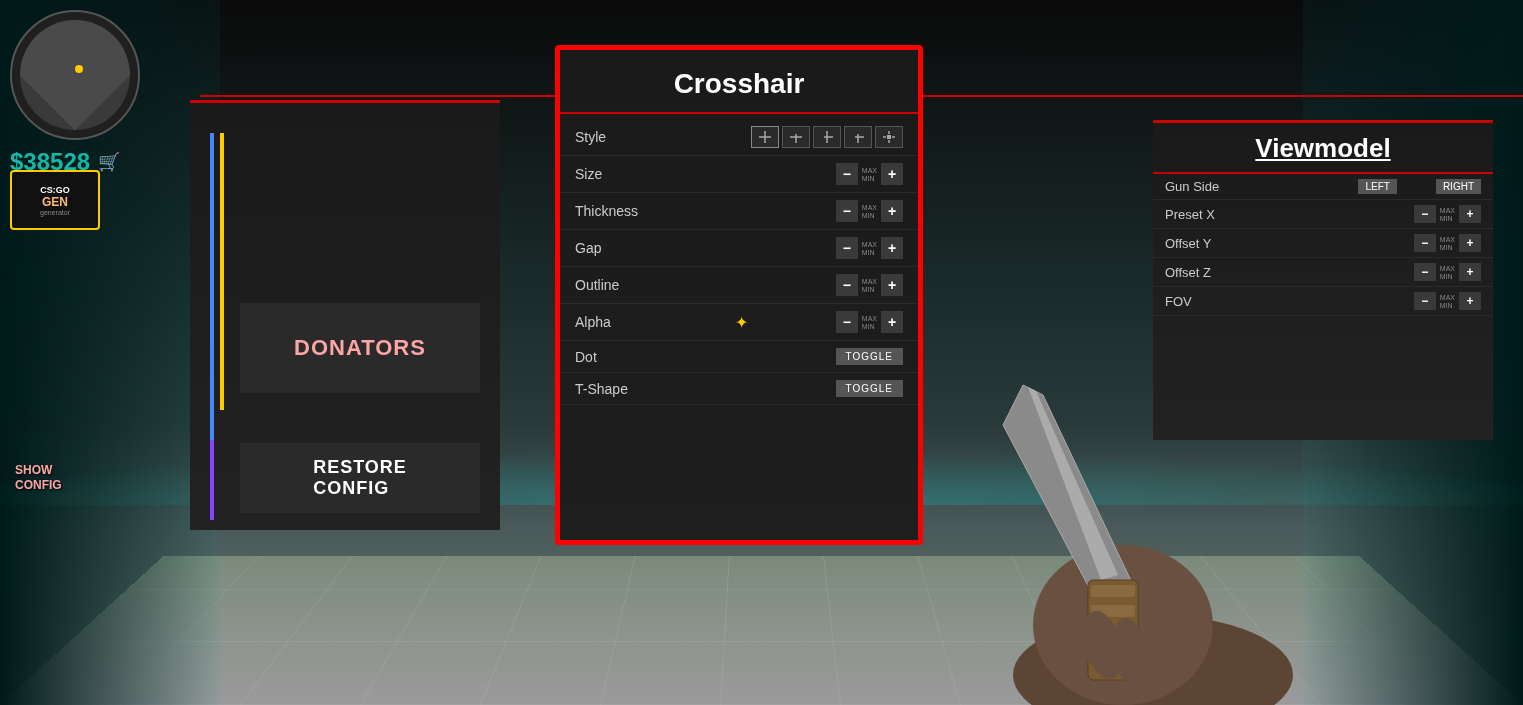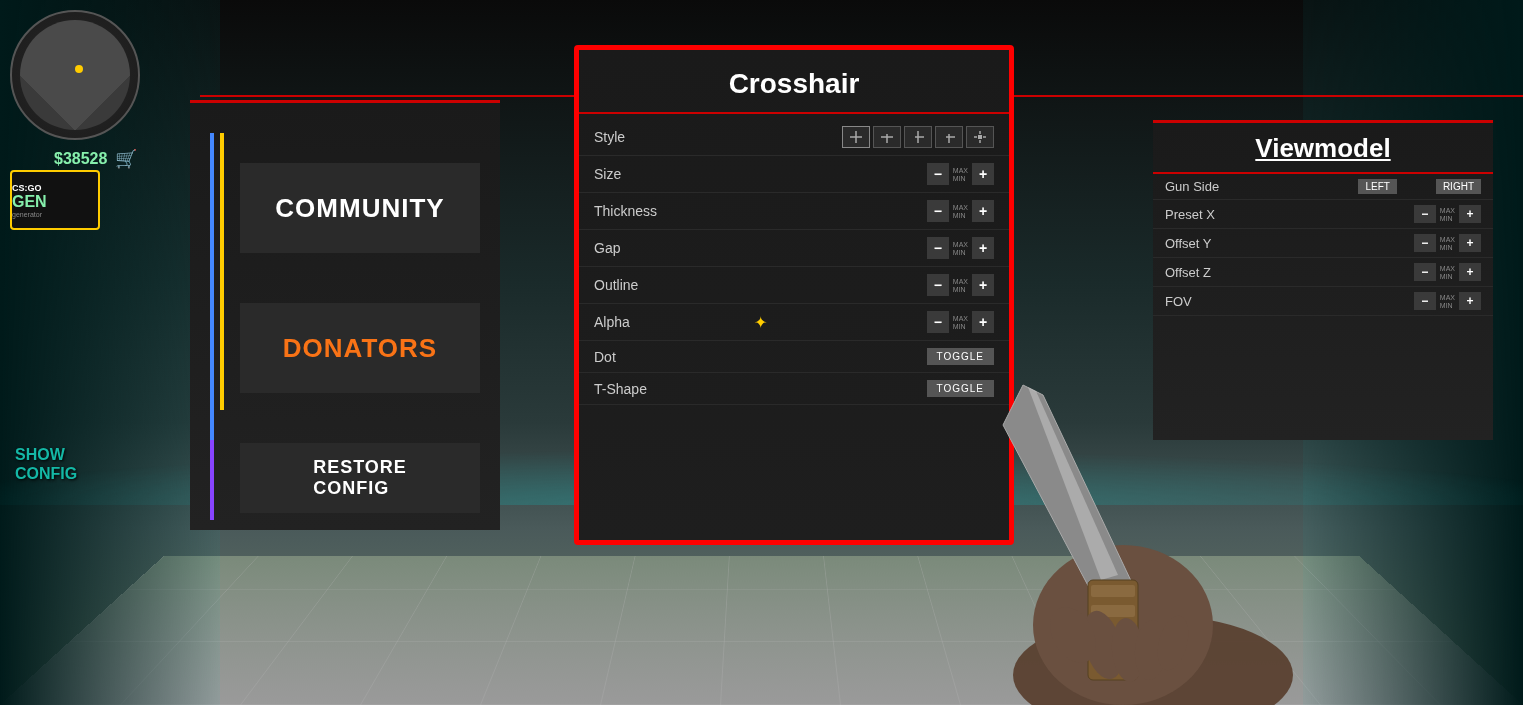--- a/index.html
+++ b/index.html
@@ -118,69 +118,68 @@
     
     .money-area {
       position: absolute;
       top: 148px;
       left: 10px;
       display: flex;
       align-items: center;
       gap: 8px;
     }
     .money-text {
-      color: #86efac;
-      font-size: 16px;
+      color: #14b8a6;
+      font-size: 24px;
       font-weight: bold;
       font-family: Arial, sans-serif;
-      margin-left: 44px;
     }
     .money-icon {
       color: #aaaaaa;
       font-size: 18px;
     }
 
     
     .csgo-badge {
       position: absolute;
       top: 170px;
       left: 10px;
       width: 90px;
       height: 60px;
       background: #111;
       border: 2px solid #ffcc00;
       border-radius: 4px;
       display: flex;
       flex-direction: column;
-      align-items: flex-start;
+      align-items: center;
       justify-content: center;
     }
     .csgo-text {
       color: #ffffff;
       font-size: 9px;
       font-weight: bold;
     }
     .gen-text {
-      color: #86efac;
-      font-size: 16px;
+      color: #fdba74;
+      font-size: 12px;
       font-weight: bold;
       font-family: 'Arial Black', Arial, sans-serif;
     }
     .gen-sub {
       color: #888;
       font-size: 7px;
     }
 
     
     .show-config {
       position: absolute;
-      bottom: 222px;
+      bottom: 213px;
       left: 15px;
-      color: #14b8a6;
-      font-size: 16px;
+      color: #fca5a5;
+      font-size: 12px;
       font-weight: 900;
       font-family: 'Arial Black', Arial, sans-serif;
       line-height: 1.2;
       text-shadow: 1px 1px 3px #000;
     }
 
     
     .left-panel {
       position: absolute;
       top: 100px;
@@ -217,22 +216,22 @@
       left: 50px;
       right: 20px;
       height: 90px;
       background: #2a2a2a;
       display: flex;
       align-items: center;
       justify-content: center;
       cursor: pointer;
     }
     .donators-btn-text {
-      color: #f97316;
-      font-size: 26px;
+      color: #fca5a5;
+      font-size: 22px;
       font-weight: 900;
       font-family: 'Arial Black', Arial, sans-serif;
       letter-spacing: 1px;
     }
 
     .restore-btn {
       position: absolute;
       top: 340px;
       left: 50px;
       right: 20px;
@@ -249,27 +248,26 @@
       font-weight: 900;
       font-family: 'Arial Black', Arial, sans-serif;
       letter-spacing: 1px;
     }
 
     
     .center-panel {
       position: absolute;
       top: 45px;
       left: 555px;
-      width: 440px;
+      width: 368px;
       height: 500px;
       background: linear-gradient(180deg, #1a1a1a 0%, #1e1e1e 100%);
       border: 5px solid #ff0000;
       border-radius: 4px;
       z-index: 10;
-      margin-left: 19px;
     }
 
     .crosshair-title {
       text-align: center;
       color: #ffffff;
       font-size: 28px;
       font-weight: 900;
       font-family: 'Arial Black', Arial, sans-serif;
       padding: 18px 0 12px;
       border-bottom: 2px solid #cc0000;
@@ -491,23 +489,20 @@
 </div>
 
 <div class="show-config">SHOW<br>CONFIG</div>
 
 <div class="left-panel">
 
   <div style="position:absolute;left:20px;top:30px;bottom:30px;width:4px;background:#4488ff;"></div>
   <div style="position:absolute;left:30px;top:30px;bottom:120px;width:4px;background:#ffcc00;"></div>
   <div style="position:absolute;left:20px;bottom:10px;width:4px;height:80px;background:#8844ff;"></div>
 
-  <div class="community-btn">
-    <span class="community-btn-text">COMMUNITY</span>
-  </div>
 
   <div class="donators-btn">
     <span class="donators-btn-text">DONATORS</span>
   </div>
 
   <div class="restore-btn">
     <span class="restore-btn-text">RESTORE<br>CONFIG</span>
   </div>
 </div>
 

